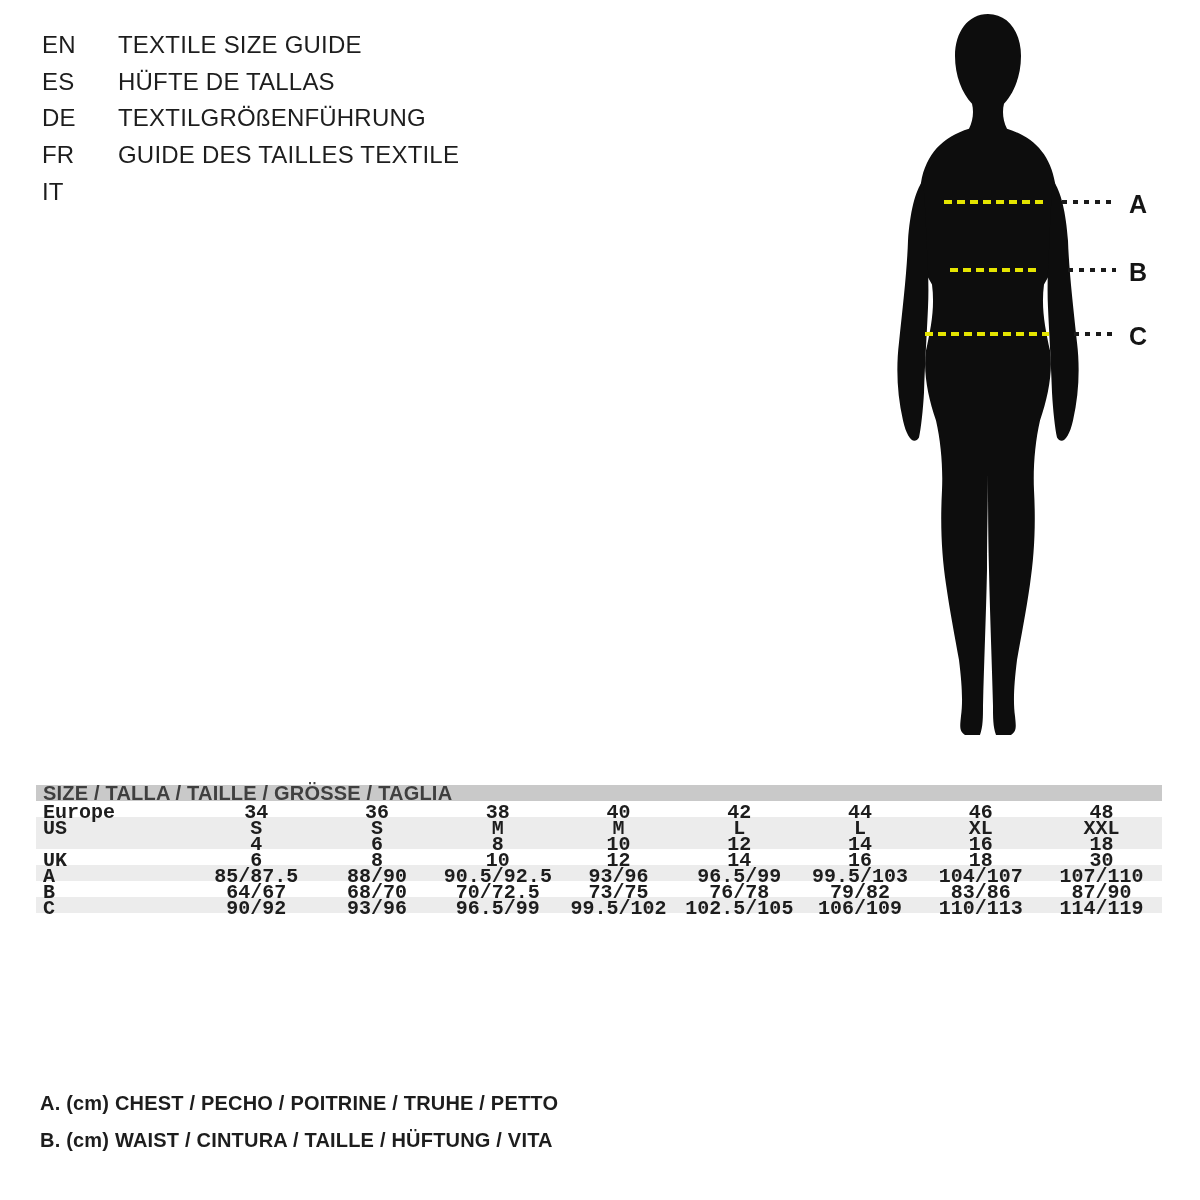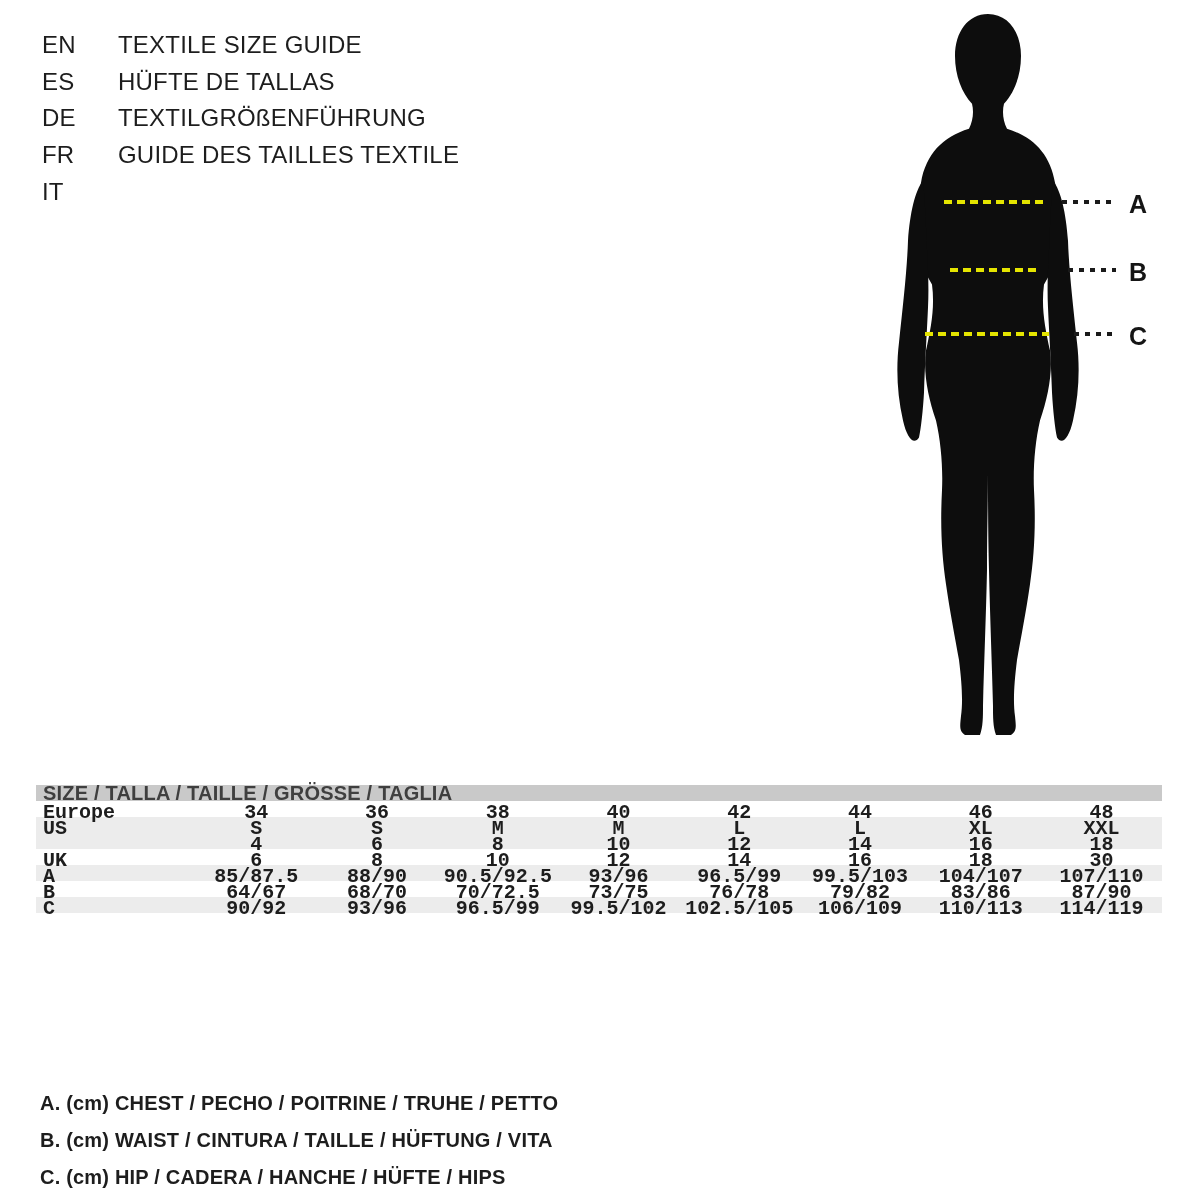--- a/index.html
+++ b/index.html
@@ -282,16 +282,15 @@
       <span class="cell">102.5/105</span>
       <span class="cell">106/109</span>
       <span class="cell">110/113</span>
       <span class="cell">114/119</span>
     </div>
   </div>
 
   <div class="legend">
     <div class="legend-line">A. (cm) CHEST / PECHO / POITRINE / TRUHE / PETTO</div>
     <div class="legend-line">B. (cm) WAIST / CINTURA / TAILLE / HÜFTUNG / VITA</div>
-    <div class="legend-line">C. (cm) HIP / CADERA / HANCHE / HÜFTE / HIPS</div>
   </div>
 
 </div>
 
 </body></html>

